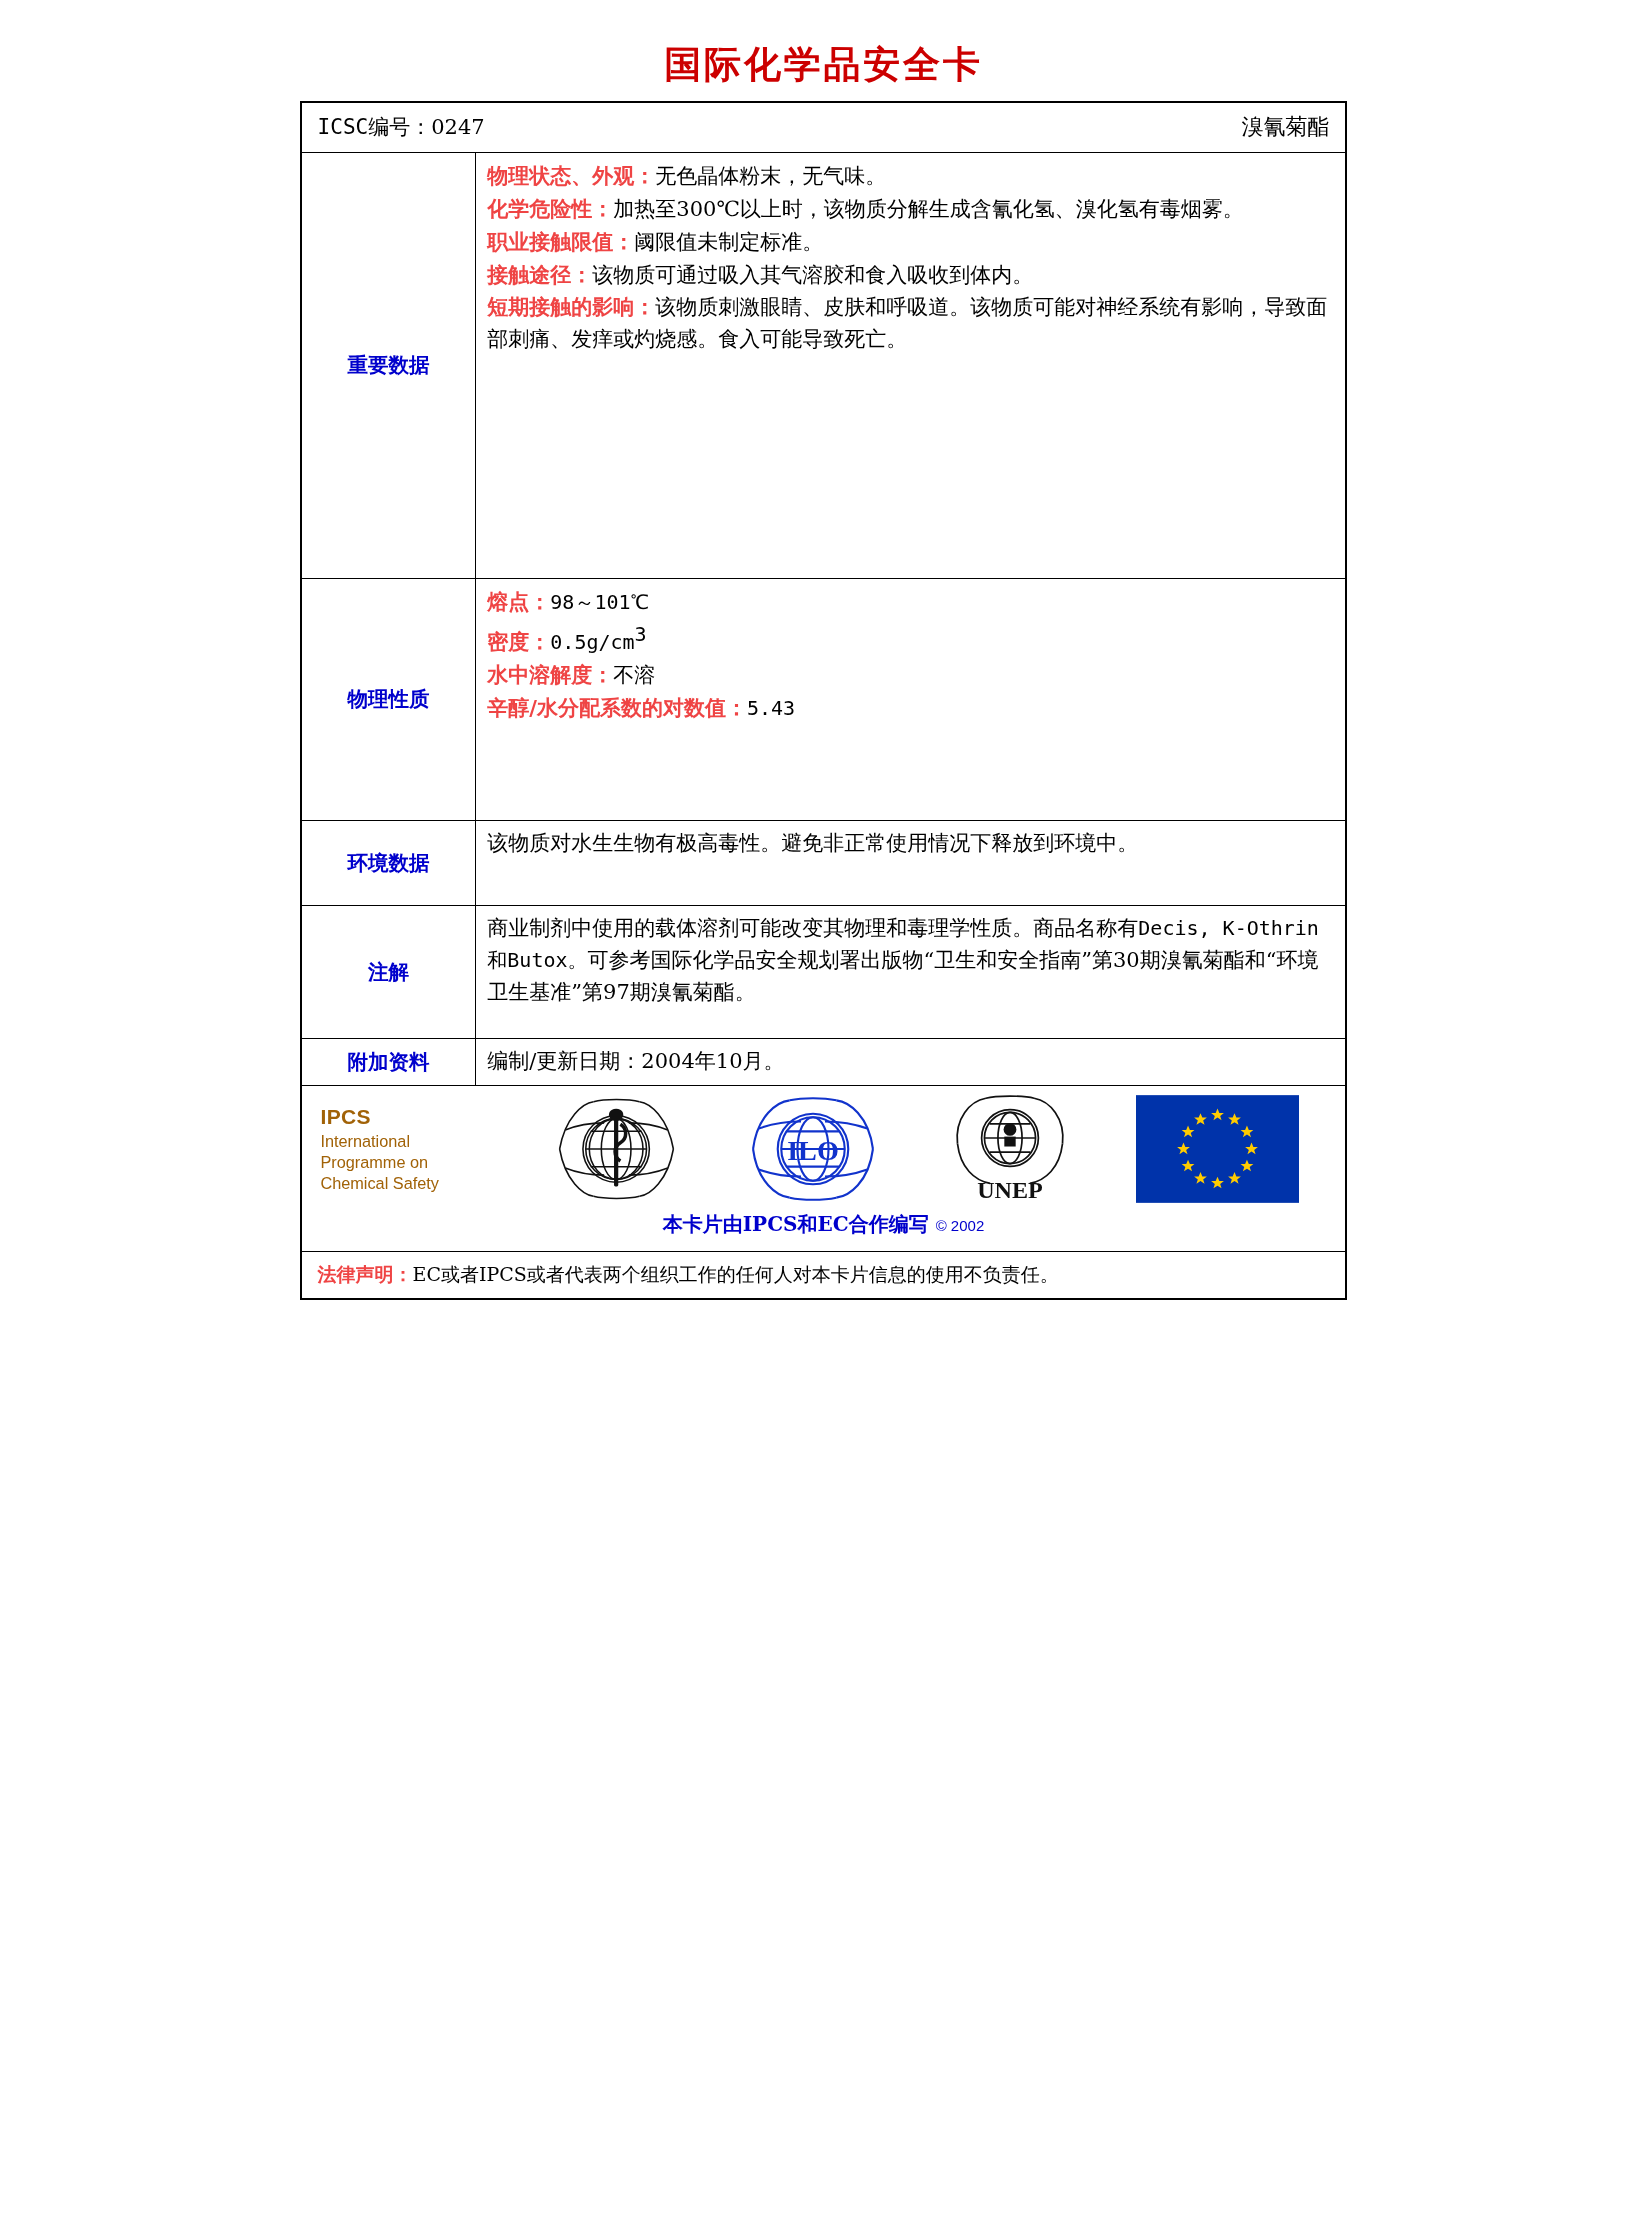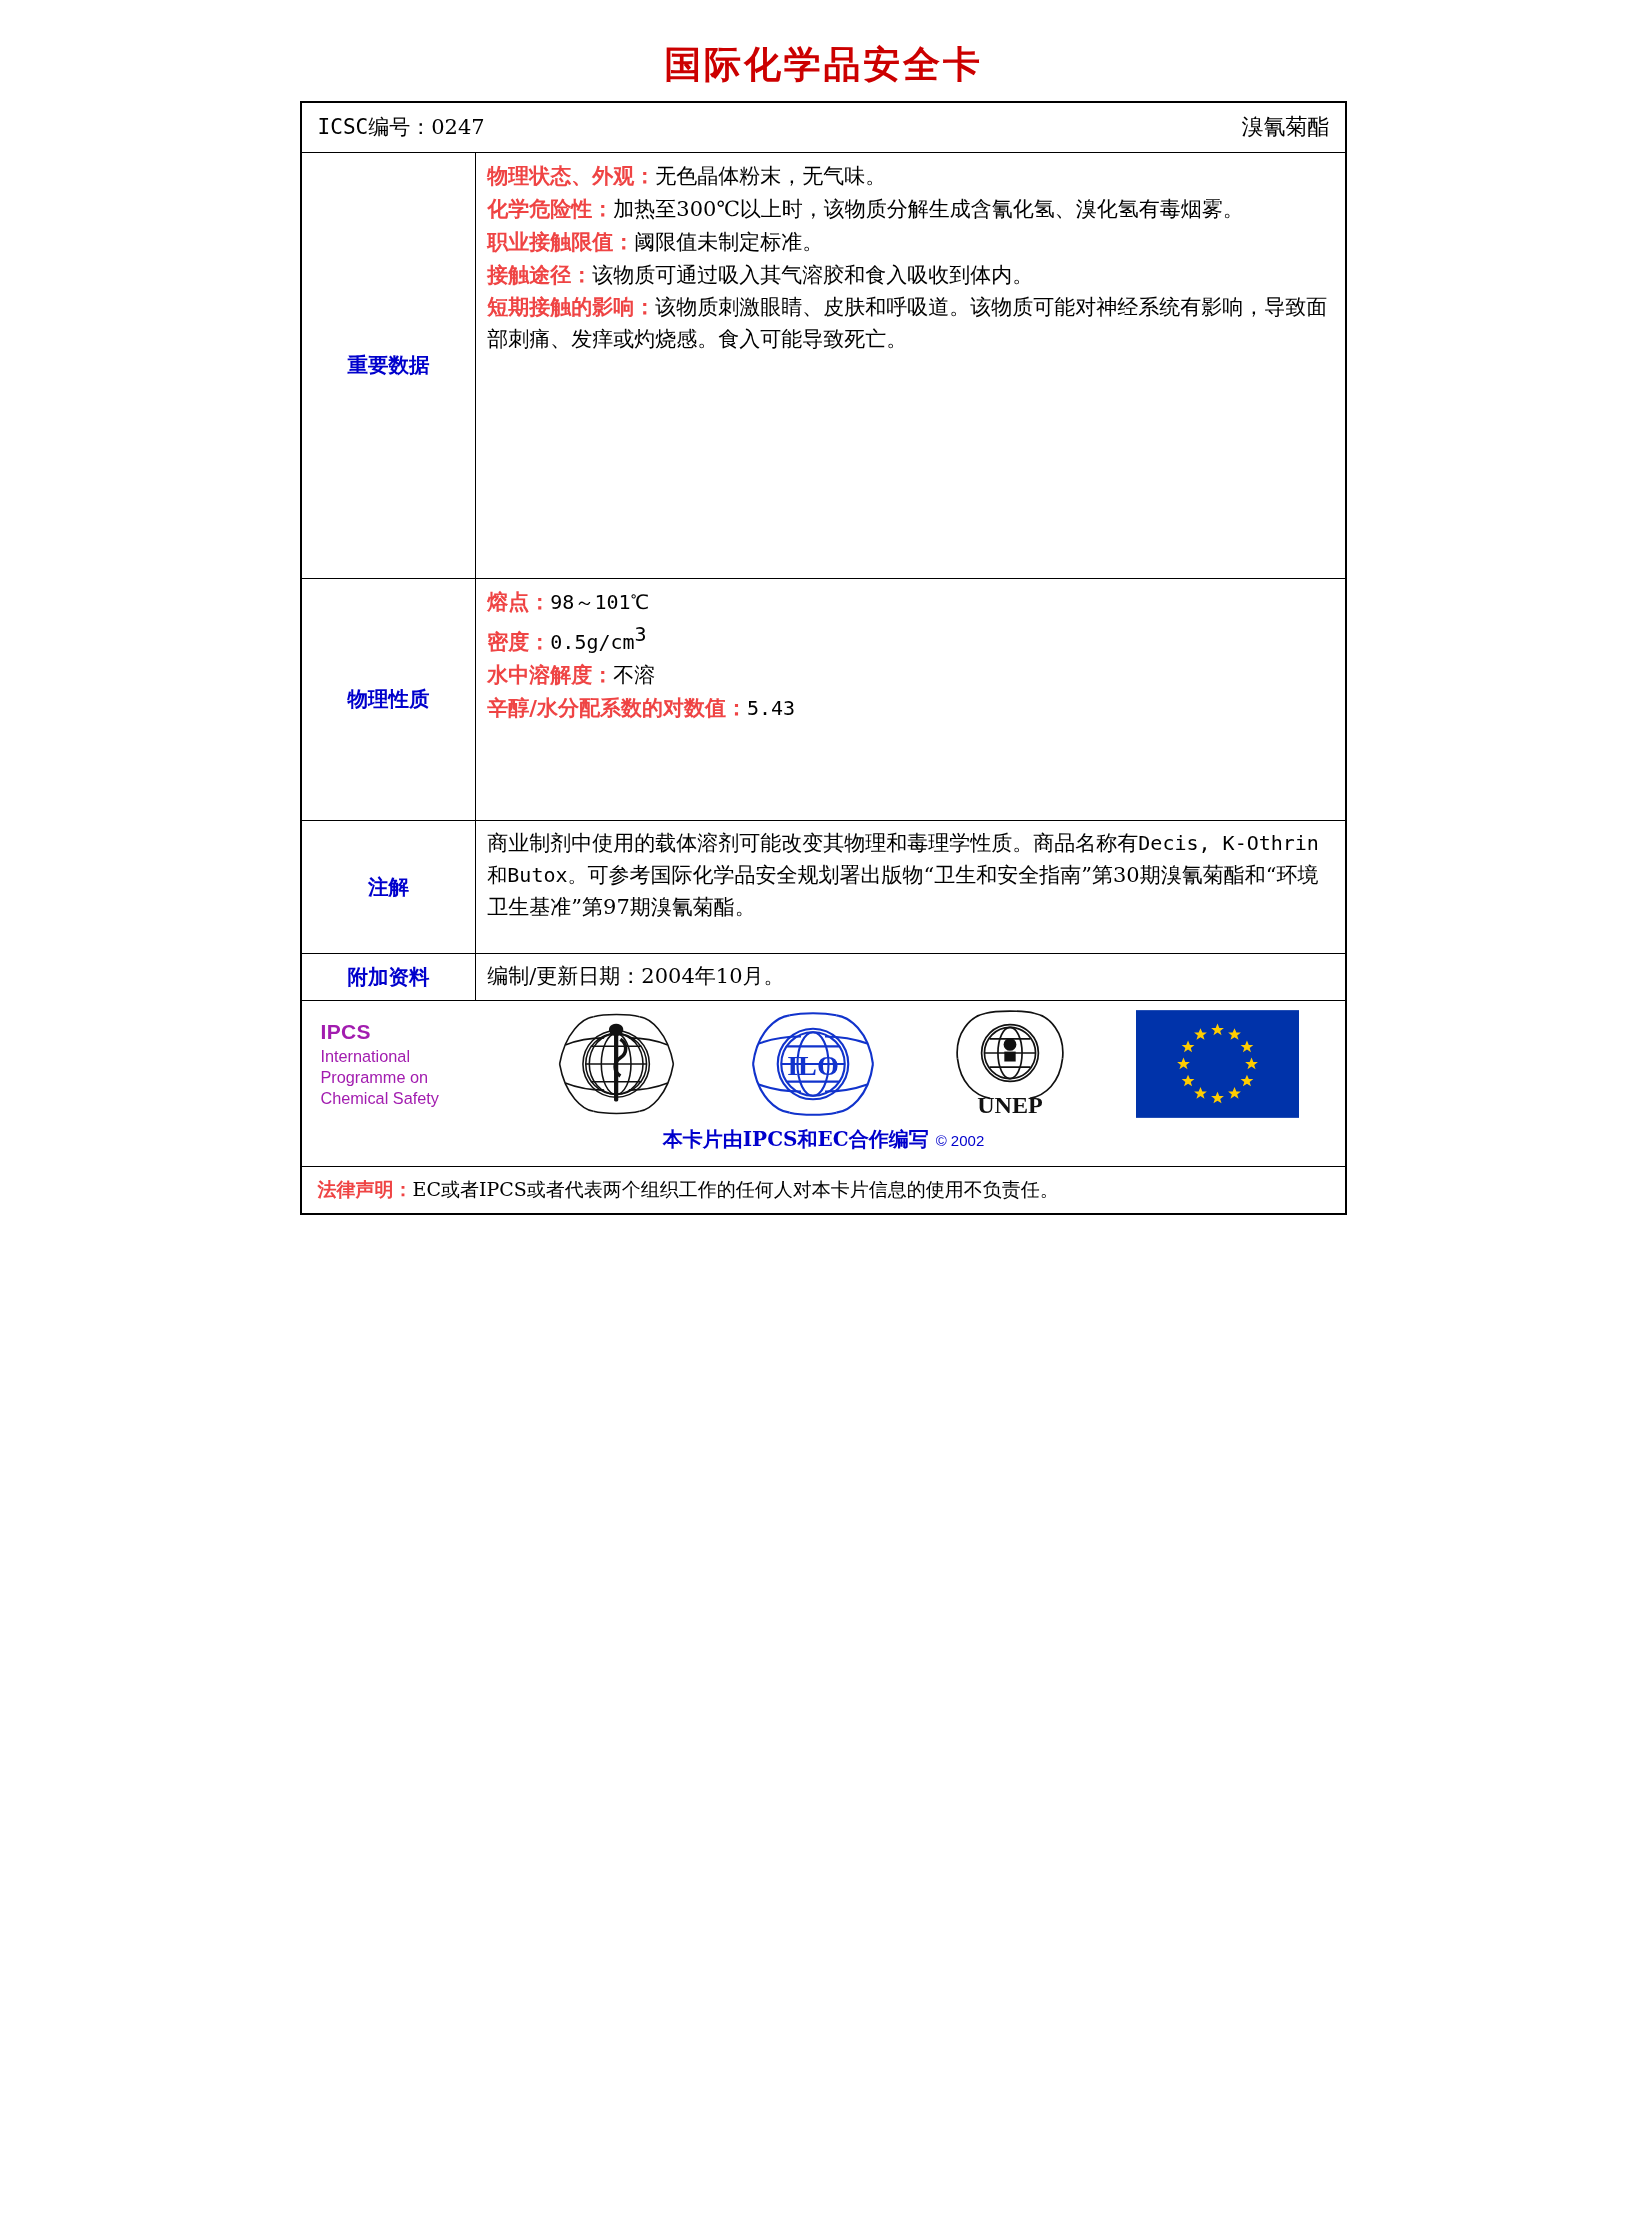--- a/index.html
+++ b/index.html
@@ -112,21 +112,21 @@
     align-items: center;
     justify-content: flex-start;
     padding: 0 18.4px;
     gap: 0;
   }
   .ipcs-text {
     width: 212px;
     font-family: "Liberation Sans", sans-serif;
     font-size: 16.3px;
     line-height: 1.28;
-    color: #a21caf;
+    color: #a16207;
   }
   .ipcs-text .big {
     font-weight: bold;
     font-size: 21px;
     letter-spacing: 0.4px;
   }
   .logo-slot {
     width: 212px;
     display: flex;
     align-items: center;
@@ -202,20 +202,24 @@
         </div>
         <div>
           <span class="kw">水中溶解度：</span><span>不溶</span>
         </div>
         <div>
           <span class="kw">辛醇/水分配系数的对数值：</span><span class="mono">5.43</span>
         </div>
       </div>
     </div>
 
+    <div class="row r-env">
+      <div class="cell-label">环境数据</div>
+      <div class="cell-body body-zh">该物质对水生生物有极高毒性。避免非正常使用情况下释放到环境中。</div>
+    </div>
 
     <div class="row r-note">
       <div class="cell-label">注解</div>
       <div class="cell-body body-zh">
         <span>商业制剂中使用的载体溶剂可能改变其物理和毒理学性质。商品名称有</span><span class="mono">Decis, K-Othrin和Butox。</span><span>可参考国际化学品安全规划署出版物“卫生和安全指南”第30期溴氰菊酯和“环境卫生基准”第97期溴氰菊酯。</span>
       </div>
     </div>
 
     <div class="row r-extra">
       <div class="cell-label">附加资料</div>

